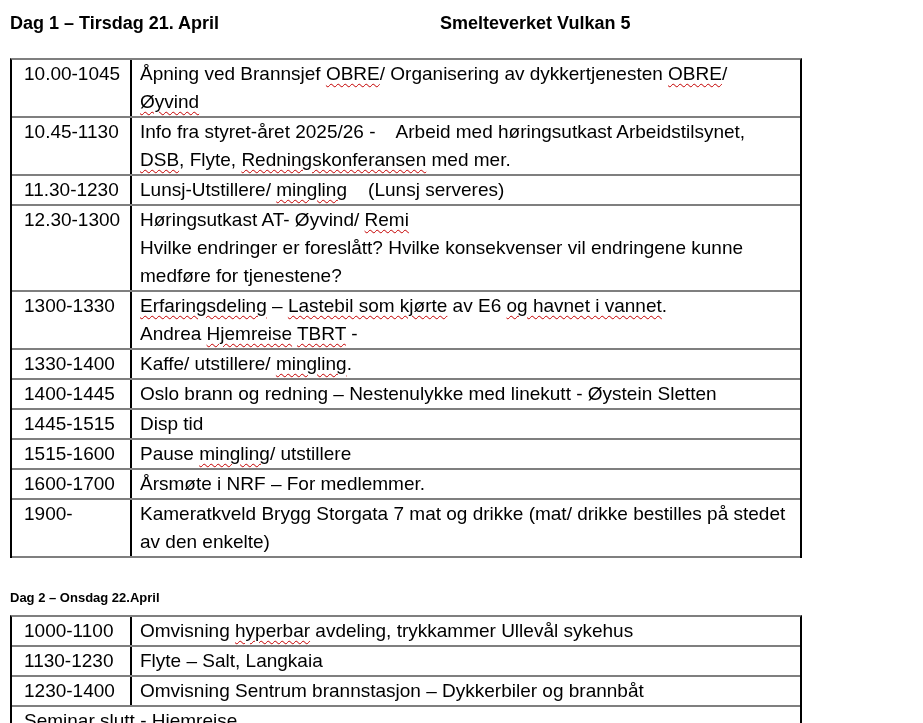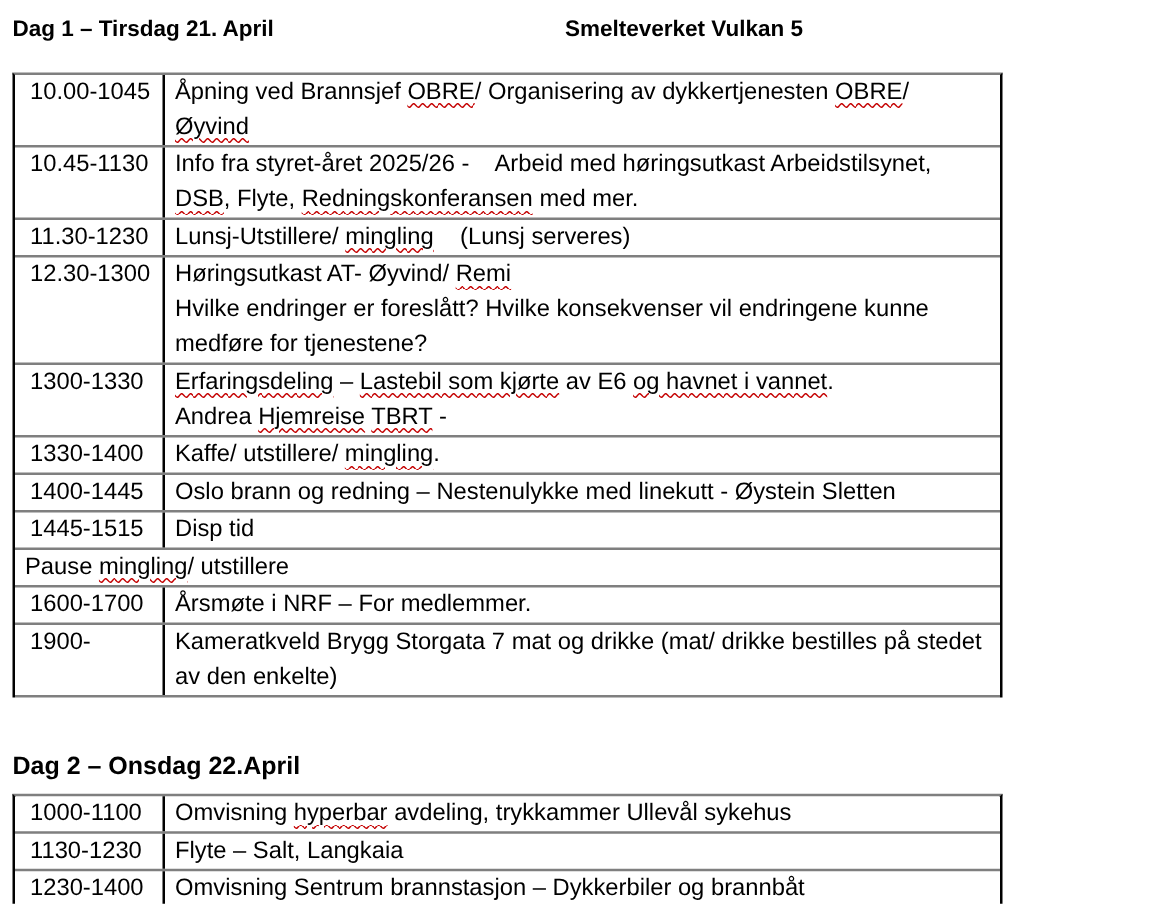--- a/index.html
+++ b/index.html
@@ -8,22 +8,22 @@
     width: 923px; height: 723px; overflow: hidden;
     background: #ffffff; color: #000000;
     font-family: "Liberation Sans", sans-serif;
     padding: 6px 6px 0 10px;
   }
   .doc-h1 {
     position: relative;
     font-size: 18px; font-weight: bold; line-height: 30px;
     margin: 2px 0 20px 0; white-space: nowrap;
   }
-  .doc-h1 .venue { position: absolute; left: 442px; top: 0; }
-  .doc-h2 { font-size: 20px; font-weight: bold; margin: 44px 0 10px 0; }
+  .doc-h1 .venue { position: absolute; left: 430px; top: 0; }
+  .doc-h2 { font-size: 13px; font-weight: bold; margin: 32px 0 10px 0; }
   .tbl {
     width: 792px;
     border-left: 2px solid #000;
     border-right: 2px solid #000;
     border-top: 2px solid #7f7f7f;
   }
   .row {
     display: flex;
     border-bottom: 2px solid #7f7f7f;
     font-size: 19px; line-height: 28px;
@@ -109,20 +109,21 @@
   </div>
 
   <div class="row">
     <div class="time">1445-1515</div>
     <div class="desc">
       <div class="para"><span>Disp tid</span></div>
     </div>
   </div>
 
   <div class="row">
+    <div class="time">1515-1600</div>
     <div class="desc">
       <div class="para"><span>Pause </span><span class="sq">mingling</span><span>/ utstillere</span></div>
     </div>
   </div>
 
   <div class="row">
     <div class="time">1600-1700</div>
     <div class="desc">
       <div class="para"><span>Årsmøte i NRF – For medlemmer.</span></div>
     </div>

